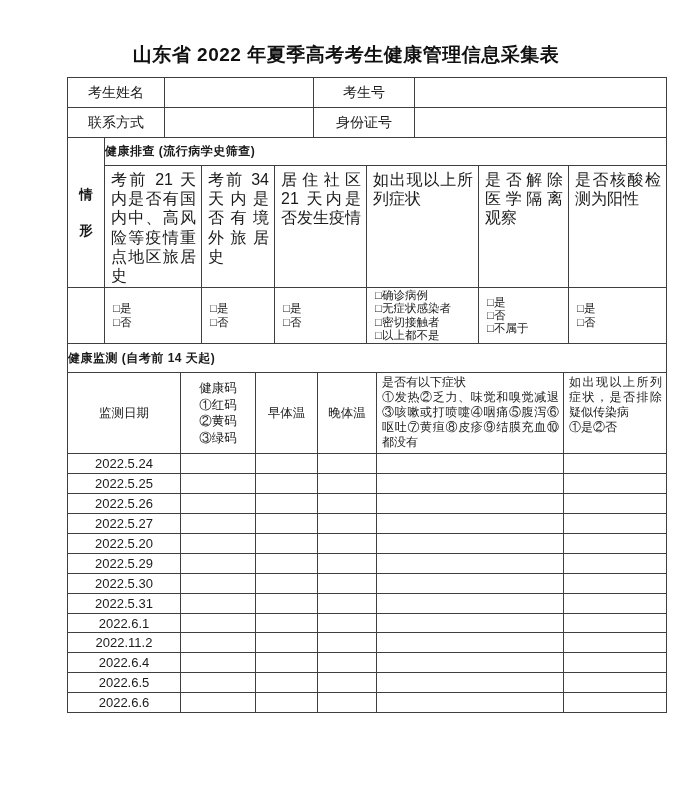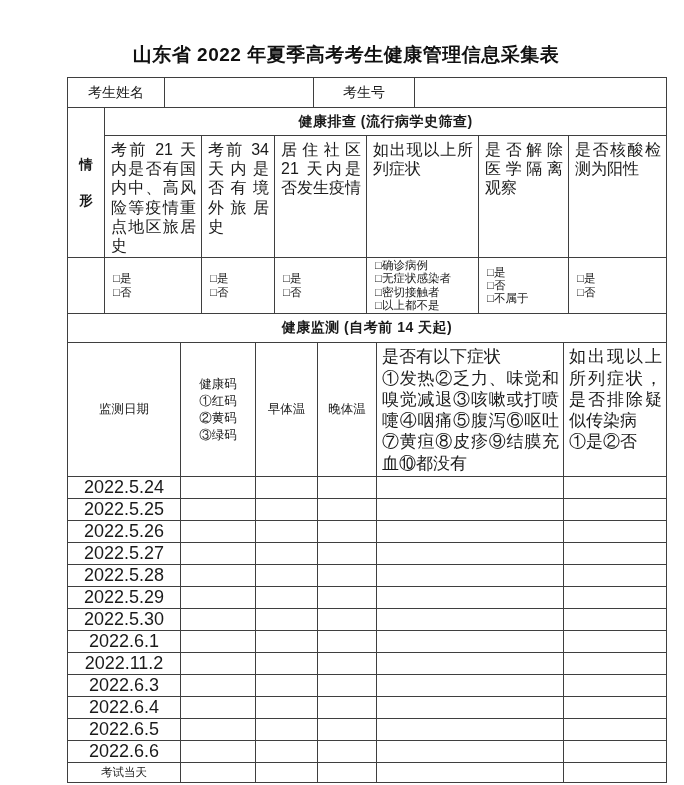--- a/index.html
+++ b/index.html
@@ -48,23 +48,22 @@
   }
   
   .info-table td {
     height: 30px;
     font-size: 14px;
     text-align: center;
     vertical-align: middle;
   }
   
   .section-head {
-    font-size: 14px;
+    font-size: 12px;
     font-weight: bold;
-    text-align: center;
     vertical-align: middle;
     letter-spacing: 0.5px;
   }
   .screen-sec-row { height: 28px; }
   .mon-sec-row { height: 29px; }
   
   .side-label {
     font-size: 13.5px;
     font-weight: bold;
     text-align: center;
@@ -93,30 +92,31 @@
   .mon-head-row { height: 79px; }
   .mon-head-center {
     font-size: 12.5px;
     text-align: center;
     vertical-align: middle;
     white-space: pre-line;
     line-height: 1.35;
     margin-top: 20px;
   }
   .mon-head-left {
-    font-size: 17px;
+    font-size: 12px;
     line-height: 1.25;
     text-align: justify;
     vertical-align: top;
     white-space: pre-line;
     padding: 3px 4px 2px 5px;
+    font-family: Liberation Mono, monospace;
   }
   .date-cell {
     height: 19.9px;
-    font-size: 18px;
+    font-size: 13px;
     text-align: center;
     vertical-align: middle;
   }
   .date-cell.exam-day {
     font-size: 11.5px;
   }
   .entry-cell {
     height: 19.9px;
   }
 </style>
@@ -134,20 +134,26 @@
         <col style="width:97px">
           <col style="width:149px">
           <col style="width:101px">
           <col style="width:252px">
       </colgroup>
       <tbody>
           <tr>
         <td>考生姓名</td>
         <td></td>
         <td>考生号</td>
+        <td></td>
+      </tr>
+      <tr>
+        <td>联系方式</td>
+        <td></td>
+        <td>身份证号</td>
         <td></td>
       </tr>
     </tbody>
       </table>
 
     <table class="screening-table">
       <colgroup>
         <col style="width:37px">
           <col style="width:97px">
           <col style="width:73px">
@@ -245,21 +251,21 @@
           </tr>
           <tr>
             <td class="date-cell">2022.5.27</td>
             <td class="entry-cell"></td>
             <td class="entry-cell"></td>
             <td class="entry-cell"></td>
             <td class="entry-cell"></td>
             <td class="entry-cell"></td>
           </tr>
           <tr>
-            <td class="date-cell">2022.5.28</td>
+            <td class="date-cell">2022.5.20</td>
             <td class="entry-cell"></td>
             <td class="entry-cell"></td>
             <td class="entry-cell"></td>
             <td class="entry-cell"></td>
             <td class="entry-cell"></td>
           </tr>
           <tr>
             <td class="date-cell">2022.5.29</td>
             <td class="entry-cell"></td>
             <td class="entry-cell"></td>
@@ -269,69 +275,61 @@
           </tr>
           <tr>
             <td class="date-cell">2022.5.30</td>
             <td class="entry-cell"></td>
             <td class="entry-cell"></td>
             <td class="entry-cell"></td>
             <td class="entry-cell"></td>
             <td class="entry-cell"></td>
           </tr>
           <tr>
+            <td class="date-cell">2022.5.31</td>
+            <td class="entry-cell"></td>
+            <td class="entry-cell"></td>
+            <td class="entry-cell"></td>
+            <td class="entry-cell"></td>
+            <td class="entry-cell"></td>
+          </tr>
+          <tr>
             <td class="date-cell">2022.6.1</td>
             <td class="entry-cell"></td>
             <td class="entry-cell"></td>
             <td class="entry-cell"></td>
             <td class="entry-cell"></td>
             <td class="entry-cell"></td>
           </tr>
           <tr>
             <td class="date-cell">2022.11.2</td>
             <td class="entry-cell"></td>
             <td class="entry-cell"></td>
             <td class="entry-cell"></td>
             <td class="entry-cell"></td>
             <td class="entry-cell"></td>
           </tr>
           <tr>
-            <td class="date-cell">2022.6.3</td>
-            <td class="entry-cell"></td>
-            <td class="entry-cell"></td>
-            <td class="entry-cell"></td>
-            <td class="entry-cell"></td>
-            <td class="entry-cell"></td>
-          </tr>
-          <tr>
             <td class="date-cell">2022.6.4</td>
             <td class="entry-cell"></td>
             <td class="entry-cell"></td>
             <td class="entry-cell"></td>
             <td class="entry-cell"></td>
             <td class="entry-cell"></td>
           </tr>
           <tr>
             <td class="date-cell">2022.6.5</td>
             <td class="entry-cell"></td>
             <td class="entry-cell"></td>
             <td class="entry-cell"></td>
             <td class="entry-cell"></td>
             <td class="entry-cell"></td>
           </tr>
           <tr>
             <td class="date-cell">2022.6.6</td>
-            <td class="entry-cell"></td>
-            <td class="entry-cell"></td>
-            <td class="entry-cell"></td>
-            <td class="entry-cell"></td>
-            <td class="entry-cell"></td>
-          </tr>
-          <tr>
-            <td class="date-cell exam-day">考试当天</td>
             <td class="entry-cell"></td>
             <td class="entry-cell"></td>
             <td class="entry-cell"></td>
             <td class="entry-cell"></td>
             <td class="entry-cell"></td>
           </tr>
         </tbody>
     </table>
 
   </div>

